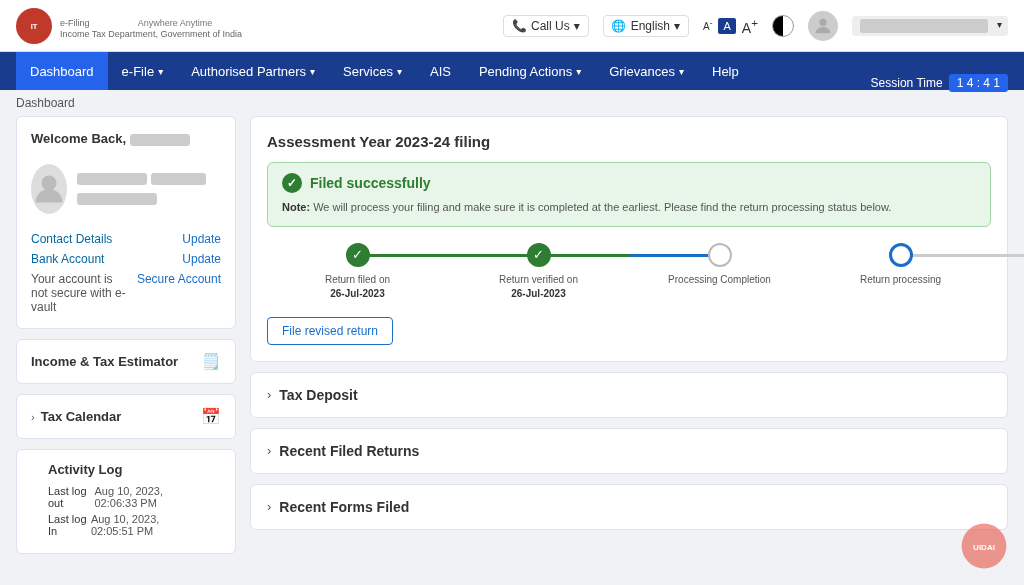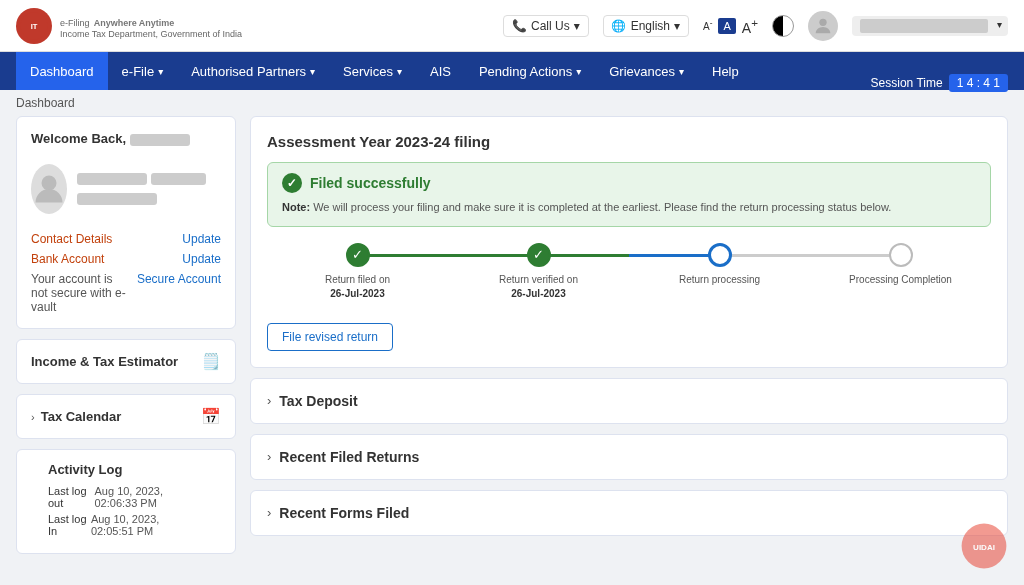--- a/index.html
+++ b/index.html
@@ -177,21 +177,21 @@
     .profile-pic svg { width: 36px; height: 36px; fill: #999; }
 
     .user-info-rows { margin-top: 10px; }
     .user-info-row {
       display: flex;
       justify-content: space-between;
       align-items: center;
       margin-bottom: 6px;
       font-size: 12px;
     }
-    .user-info-row .label { color: #c2410c; }
+    .user-info-row .label { color: #0369a1; }
     .user-info-row .update-link { color: #1a6ec8; cursor: pointer; font-size: 12px; }
     .secure-row {
       display: flex;
       justify-content: space-between;
       align-items: flex-start;
       font-size: 12px;
       color: #555;
     }
     .secure-row .secure-link { color: #1a6ec8; cursor: pointer; font-size: 12px; white-space: nowrap; margin-left: 6px; }
 
@@ -310,21 +310,20 @@
     .step-date { font-size: 10px; color: #333; font-weight: bold; text-align: center; }
 
     .file-revised-btn {
       border: 1px solid #1a6ec8;
       background: #fff;
       color: #1a6ec8;
       padding: 6px 14px;
       border-radius: 4px;
       font-size: 12px;
       cursor: pointer;
-      margin-top: 6px;
     }
 
     .expand-card {
       background: #fff;
       border-radius: 6px;
       border: 1px solid #dde2ef;
       padding: 14px 16px;
       display: flex;
       align-items: center;
       cursor: pointer;
@@ -354,21 +353,21 @@
   <div class="logo-area">
     <div class="logo-circle">
       <svg viewBox="0 0 40 40" xmlns="http://www.w3.org/2000/svg" width="30" height="30">
         <circle cx="20" cy="20" r="18" fill="#c0392b"></circle>
         <text x="20" y="24" text-anchor="middle" font-size="10" fill="#fff" font-weight="bold">IT</text>
       </svg>
     </div>
     <div class="logo-text">
       <div class="efiling">
         <span>e-Filing</span>
-        <span style="font-size:9px;font-weight:bold;color:#777;">Anywhere Anytime</span>
+        <span style="font-size:9px;font-weight:normal;color:#777;margin-left:44px;">Anywhere Anytime</span>
       </div>
       <div class="subtitle">Income Tax Department, Government of India</div>
     </div>
   </div>
 
   <div class="header-right">
     <div class="call-us">
       <span>📞</span>
       <span>Call Us</span>
       <span>▾</span>
@@ -533,31 +532,31 @@
         <div class="step-container">
           <div class="step-circle done">✓</div>
           <div class="step-line partial"></div>
           <div class="step-label">
             <span>Return verified on</span><br>
             <span class="step-date">26-Jul-2023</span>
           </div>
         </div>
 
         <div class="step-container">
+          <div class="step-circle pending"></div>
+          <div class="step-label">
+            <span>Processing Completion</span>
+          </div>
+        </div>
+
+        <div class="step-container">
           <div class="step-circle active"></div>
           <div class="step-line"></div>
           <div class="step-label">
             <span>Return processing</span>
-          </div>
-        </div>
-
-        <div class="step-container">
-          <div class="step-circle pending"></div>
-          <div class="step-label">
-            <span>Processing Completion</span>
           </div>
         </div>
       </div>
 
       <button class="file-revised-btn">File revised return</button>
     </div>
 
     <div class="expand-card">
       <span class="expand-chevron">›</span>
       <span class="expand-title">Tax Deposit</span>

